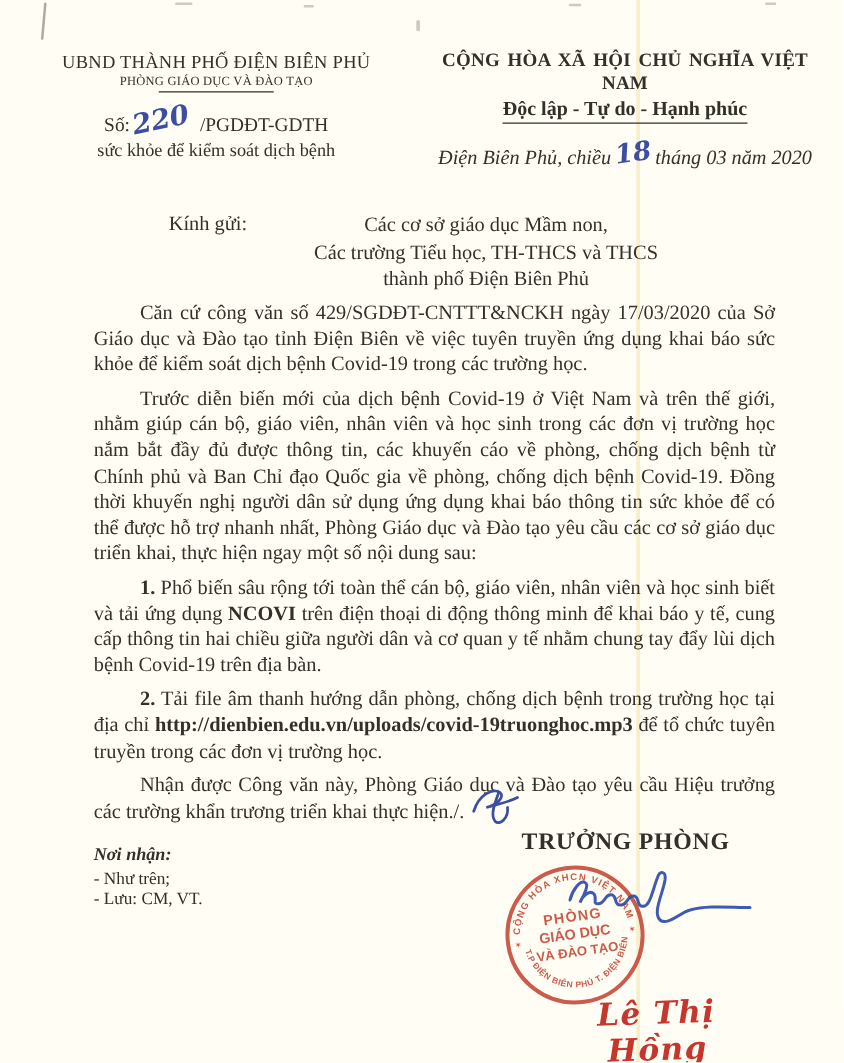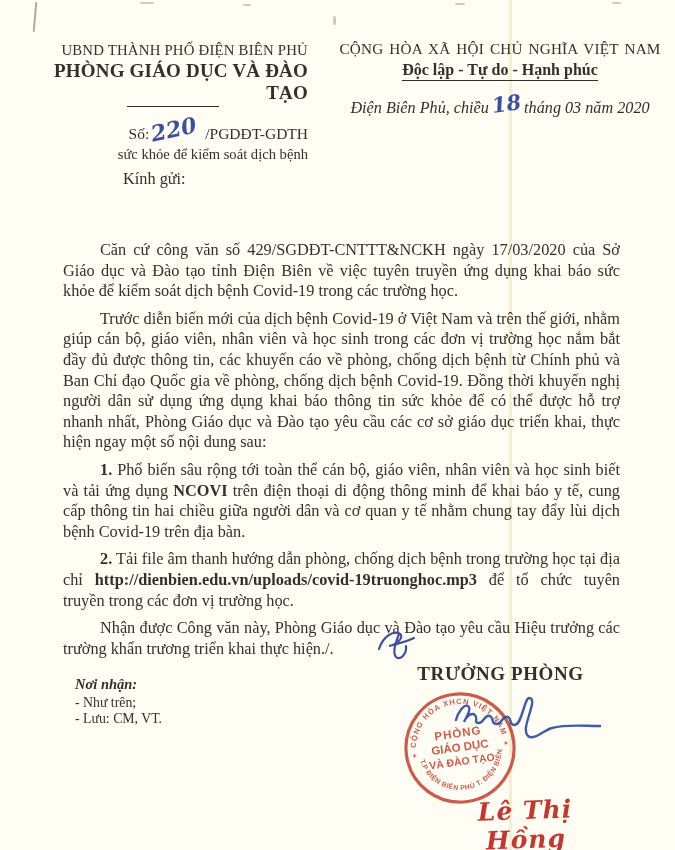--- a/index.html
+++ b/index.html
@@ -9,40 +9,40 @@
     background:#fffdf4;
     overflow:hidden;
     font-family:"Liberation Serif","DejaVu Serif",serif;
     color:#33302b;
   }
   
   .scanline{position:absolute;left:509px;top:0;width:3px;height:850px;background:#f1e9bd;opacity:.75;}
   .edge-mark{position:absolute;left:34px;top:2px;width:2px;height:30px;background:#4a463f;opacity:.45;transform:rotate(5deg);border-radius:2px;}
   .speck{position:absolute;background:#8f8c82;opacity:.45;border-radius:2px;}
   
-  .org-block{position:absolute;left:38px;top:42px;width:270px;text-align:right;}
+  .org-block{position:absolute;left:38px;top:42px;width:270px;text-align:center;}
   .org-parent{font-size:14.8px;letter-spacing:.2px;}
-  .org-office{font-size:19px;font-weight:bold;margin-top:1px;letter-spacing:.2px;}
+  .org-office{font-size:10px;font-weight:normal;margin-top:1px;letter-spacing:.2px;}
   .org-underline{width:92px;border-top:1.6px solid #33302b;margin:2px auto 0 auto;}
   .so-line{margin-top:11px;font-size:15.5px;}
   .hand{color:#3b4f9e;font-style:italic;display:inline-block;font-family:"DejaVu Serif",serif;}
   .hand-so{font-size:22px;transform:rotate(-12deg) translateY(-2px);margin:0 8px 0 2px;font-weight:600;}
   .subject{font-size:14.6px;line-height:17px;margin-top:2px;}
   .nat-block{position:absolute;left:335px;top:40px;width:330px;text-align:center;}
-  .nat-title{font-size:15.2px;font-weight:normal;letter-spacing:.2px;word-spacing:2px;}
+  .nat-title{font-size:15.2px;font-weight:bold;letter-spacing:.2px;word-spacing:2px;}
   .nat-motto{display:inline-block;font-size:16px;font-weight:bold;border-bottom:1.7px solid #33302b;padding-bottom:1px;margin-top:3px;}
   .date-line{margin-top:12px;font-size:16.2px;font-style:italic;}
   .hand-day{font-size:21px;transform:rotate(-8deg) translateY(-2px);margin:0 3px;font-weight:600;}
   
-  .kinhgui{position:absolute;left:51px;top:169px;width:557px;display:flex;}
+  .kinhgui{position:absolute;left:63px;top:169px;width:557px;display:flex;}
   .kg-label{font-size:16.3px;margin-left:72px;white-space:nowrap;}
   .kg-lines{flex:1;text-align:center;font-size:16.3px;line-height:21.5px;margin-left:-40px;}
   
   .body-text{position:absolute;left:63px;top:240px;width:557px;font-size:16.3px;line-height:20.6px;text-align:justify;}
-  .body-text p{margin:0 0 7px 0;text-indent:37px;}
+  .body-text p{margin:0 0 7px 12px;text-indent:37px;}
   .b{font-weight:bold;}
   
   .noinhan{position:absolute;left:75px;top:676px;font-size:13.8px;line-height:16.5px;}
   .noinhan .label{font-size:14.5px;font-weight:bold;font-style:italic;margin-bottom:2px;}
   .signer{position:absolute;left:398px;top:663px;width:205px;text-align:center;}
   .signer-title{font-size:19px;font-weight:bold;letter-spacing:.6px;}
   .stamp{position:absolute;left:402px;top:690px;width:116px;height:116px;transform:rotate(-8deg);opacity:.9;}
   .stamp text{fill:#c64a38;font-family:"Liberation Sans","DejaVu Sans",sans-serif;}
   .sig-svg{position:absolute;left:450px;top:690px;width:155px;height:62px;}
   .paraph-svg{position:absolute;left:374px;top:627px;width:44px;height:34px;}
@@ -72,20 +72,25 @@
   </div>
 
   <div class="nat-block">
     <div class="nat-title">CỘNG HÒA XÃ HỘI CHỦ NGHĨA VIỆT NAM</div>
     <div><span class="nat-motto">Độc lập - Tự do - Hạnh phúc</span></div>
     <div class="date-line"><span>Điện Biên Phủ, chiều</span><span class="hand hand-day">18</span><span>tháng 03 năm 2020</span></div>
   </div>
 
   <div class="kinhgui">
     <div class="kg-label">Kính gửi:</div>
+    <div class="kg-lines">
+      <div>Các cơ sở giáo dục Mầm non,</div>
+      <div>Các trường Tiểu học, TH-THCS và THCS</div>
+      <div>thành phố Điện Biên Phủ</div>
+    </div>
   </div>
 
   <div class="body-text">
     <p>Căn cứ công văn số 429/SGDĐT-CNTTT&amp;NCKH ngày 17/03/2020 của Sở Giáo dục và Đào tạo tỉnh Điện Biên về việc tuyên truyền ứng dụng khai báo sức khỏe để kiểm soát dịch bệnh Covid-19 trong các trường học.</p>
     <p>Trước diễn biến mới của dịch bệnh Covid-19 ở Việt Nam và trên thế giới, nhằm giúp cán bộ, giáo viên, nhân viên và học sinh trong các đơn vị trường học nắm bắt đầy đủ được thông tin, các khuyến cáo về phòng, chống dịch bệnh từ Chính phủ và Ban Chỉ đạo Quốc gia về phòng, chống dịch bệnh Covid-19. Đồng thời khuyến nghị người dân sử dụng ứng dụng khai báo thông tin sức khỏe để có thể được hỗ trợ nhanh nhất, Phòng Giáo dục và Đào tạo yêu cầu các cơ sở giáo dục triển khai, thực hiện ngay một số nội dung sau:</p>
     <p><span class="b">1.</span><span> Phổ biến sâu rộng tới toàn thể cán bộ, giáo viên, nhân viên và học sinh biết và tải ứng dụng </span><span class="b">NCOVI</span><span> trên điện thoại di động thông minh để khai báo y tế, cung cấp thông tin hai chiều giữa người dân và cơ quan y tế nhằm chung tay đẩy lùi dịch bệnh Covid-19 trên địa bàn.</span></p>
     <p><span class="b">2.</span><span> Tải file âm thanh hướng dẫn phòng, chống dịch bệnh trong trường học tại địa chỉ </span><span class="b">http://dienbien.edu.vn/uploads/covid-19truonghoc.mp3</span><span> để tổ chức tuyên truyền trong các đơn vị trường học.</span></p>
     <p>Nhận được Công văn này, Phòng Giáo dục và Đào tạo yêu cầu Hiệu trưởng các trường khẩn trương triển khai thực hiện./.</p>
   </div>
 

